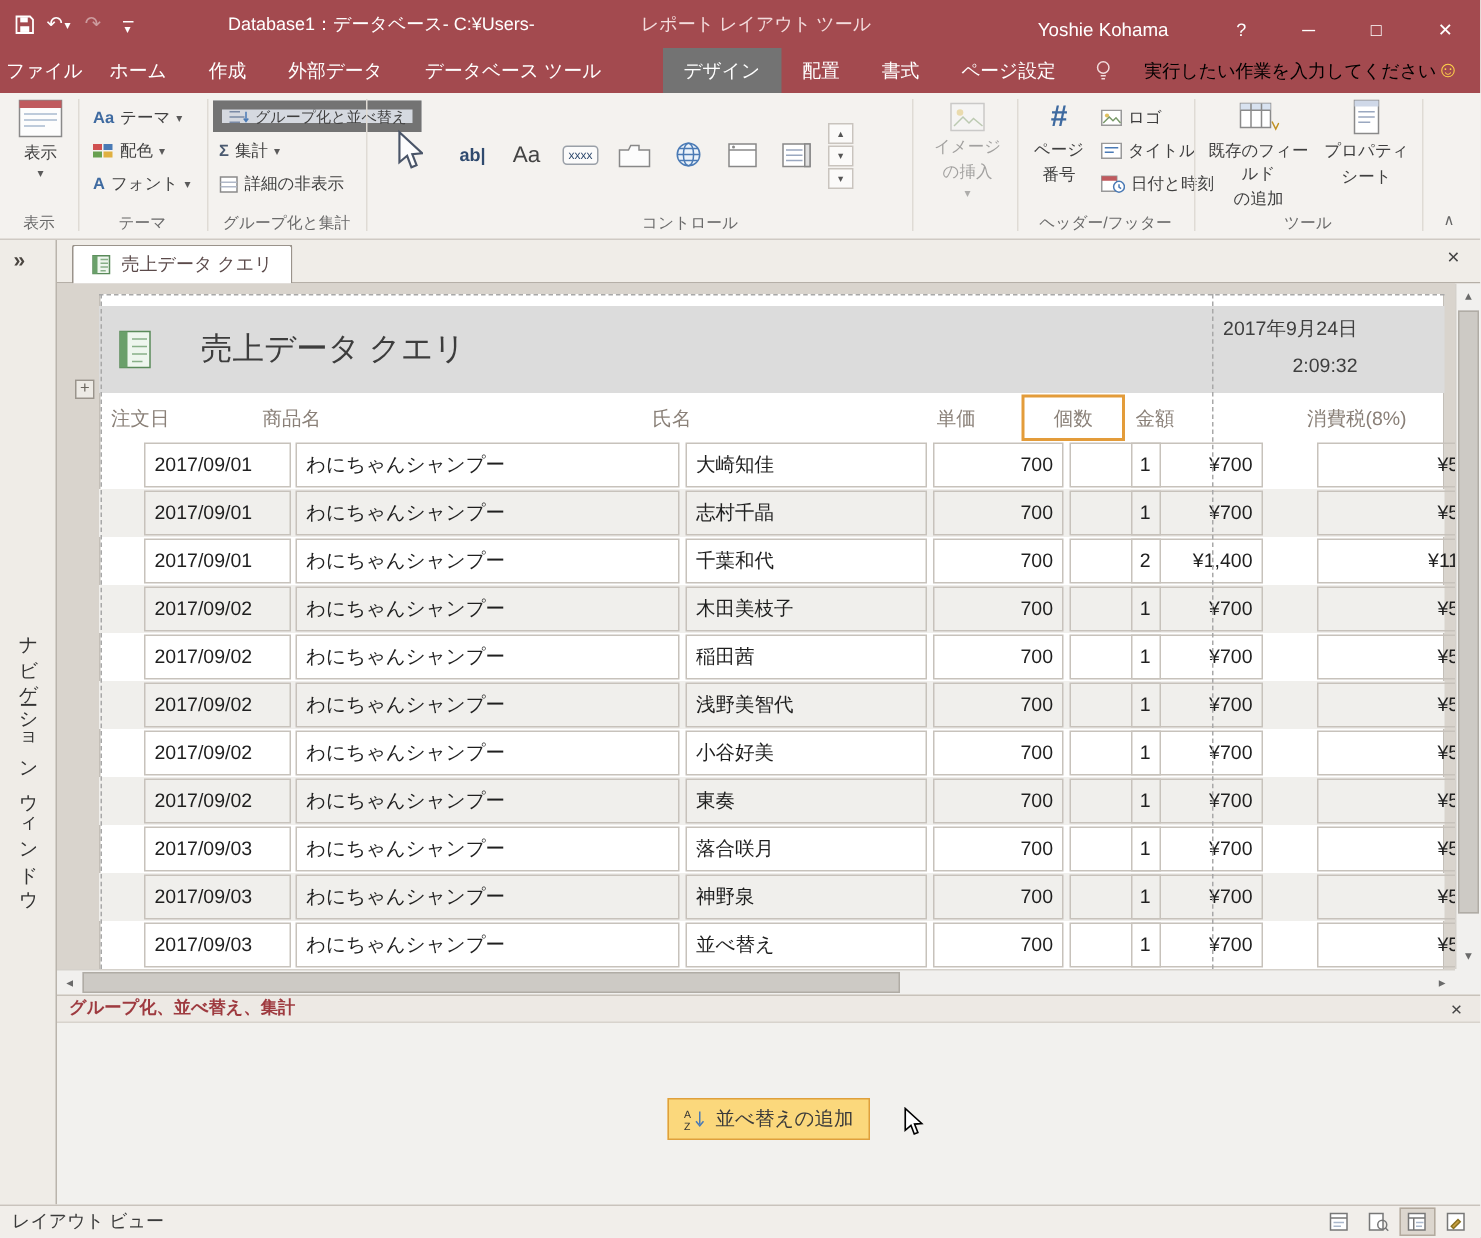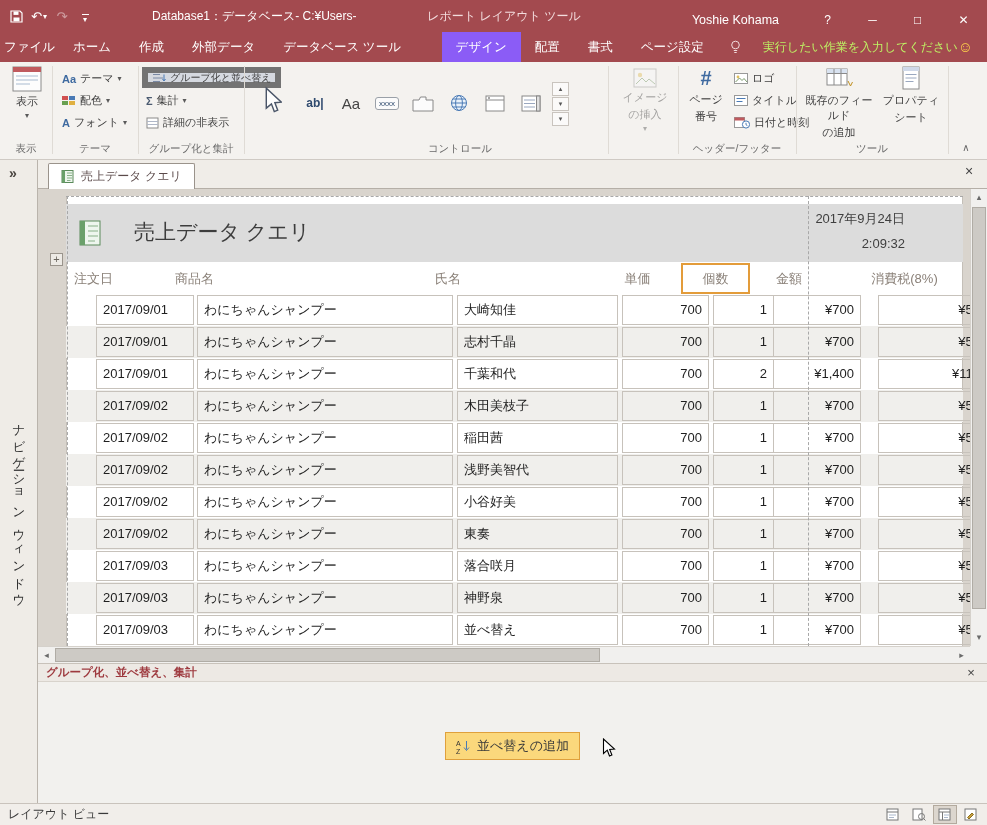--- a/index.html
+++ b/index.html
@@ -19,23 +19,23 @@
   .ctx{position:absolute;left:378px;width:252px;text-align:center;line-height:32px;color:#F3DCDD;white-space:nowrap}
   .tright{position:absolute;right:0;top:4px;height:32px;display:flex;align-items:flex-end}
   .account{line-height:32px;padding:0 26px;font-size:12.5px}
   .wbtn{width:45px;text-align:center;line-height:32px;font-size:12px}
   .wbtn.closew{width:47px}
 
   
   .tabsrow{position:absolute;left:0;top:32px;width:987px;height:30px;background:#A34A4F;display:flex;align-items:stretch;color:#fff;font-size:12.5px}
   .ftab{width:62px;text-align:center;line-height:30px}
   .rtab{padding:0 14px;line-height:30px;white-space:nowrap}
-  .rtab.active{background:#8b5cf6}
+  .rtab.active{background:#737373}
   .ctxgap{width:28px}
-  .tellme{display:flex;align-items:center;gap:22px;margin-left:12px;color:#bef264;font-size:12px;white-space:nowrap}
+  .tellme{display:flex;align-items:center;gap:22px;margin-left:12px;color:#000000;font-size:12px;white-space:nowrap}
   .smiley{margin-left:auto;margin-right:14px;line-height:30px;color:#FFD24A;font-size:15px}
 
   
   .ribbon{position:absolute;left:0;top:62px;width:987px;height:98px;background:#F4F2EF;border-bottom:1px solid #CFCAC4;font-size:11px;color:#3F3F3F}
   .gsep{position:absolute;top:4px;height:88px;width:1px;background:#DFDBD5}
   .glabel{position:absolute;bottom:3px;font-size:10.5px;color:#6A6A6A;text-align:center;white-space:nowrap}
   .rsmall{position:absolute;display:flex;align-items:center;gap:4px;height:21px;padding:0 4px;white-space:nowrap}
   .caret{font-size:8px;color:#5A5A5A}
   .bigbtn{position:absolute;display:flex;flex-direction:column;align-items:center;gap:2px;text-align:center}
   .hl-toggle{background:#D5D9E0;border:6px solid #737373}
@@ -58,21 +58,21 @@
   
   .canvas{position:absolute;left:38px;top:189px;width:932px;height:457px;background:#D9D4CD;overflow:hidden}
   .reportbg{position:absolute;left:28px;top:7px;width:897px;height:450px;background:#fff;border-left:1px solid #C4BFB8;border-right:1px solid #C4BFB8}
   .rheader{position:absolute;left:28px;top:15px;width:897px;height:58px;background:#DCDCDC}
   .ricon{position:absolute;left:12px;top:16px}
   .rtitle{position:absolute;left:68px;top:14px;font-size:21px;color:#3D3D3D;white-space:nowrap}
   .rdate{position:absolute;right:58px;top:6px;font-size:13px;color:#3F3F3F}
   .rtime{position:absolute;right:58px;top:32px;font-size:13px;color:#3F3F3F}
   .chead{position:absolute;top:73px;height:33px;line-height:33px;font-size:13px;color:#8A8078;white-space:nowrap;padding:0 6px}
   .c0{left:30px;width:98px}.c1{left:131px;width:256px}.c2{left:391px;width:161px}
-  .c3{left:556px;width:87px}.c4{left:647px;width:61px}.c5{left:707px;width:88px}.c6{left:812px;width:109px}
+  .c3{left:556px;width:87px}.c4{left:647px;width:61px}.c5{left:688px;width:88px}.c6{left:812px;width:109px}
   .ha-r{text-align:center}.ha-c{text-align:center}
   .qtyhl{position:absolute;left:643px;top:74px;width:69px;height:31px;border:2px solid #E39C3A;background:transparent}
   .rrow{position:absolute;left:28px;width:897px;height:32px}
   .rrow.banded{background:#F0EFEC}
   .cell{position:absolute;top:1px;height:30px;line-height:28px;border:1px solid #C7C2BB;font-size:13px;color:#1F1F1F;padding:0 6px;overflow:hidden;white-space:nowrap}
   .cell.a-r{text-align:right}
   .dashv{position:absolute;top:7px;height:450px;width:0;border-left:1px dashed #A8A8A8;z-index:5}
   .dashh{position:absolute;left:28px;top:7px;width:897px;height:0;border-top:1px dashed #A8A8A8;z-index:5}
   .handle{position:absolute;left:12px;top:64px;width:13px;height:13px;border:1px solid #9A948C;background:#EDEAE5;color:#6A655E;font-size:11px;line-height:11px;text-align:center;z-index:6}
 

